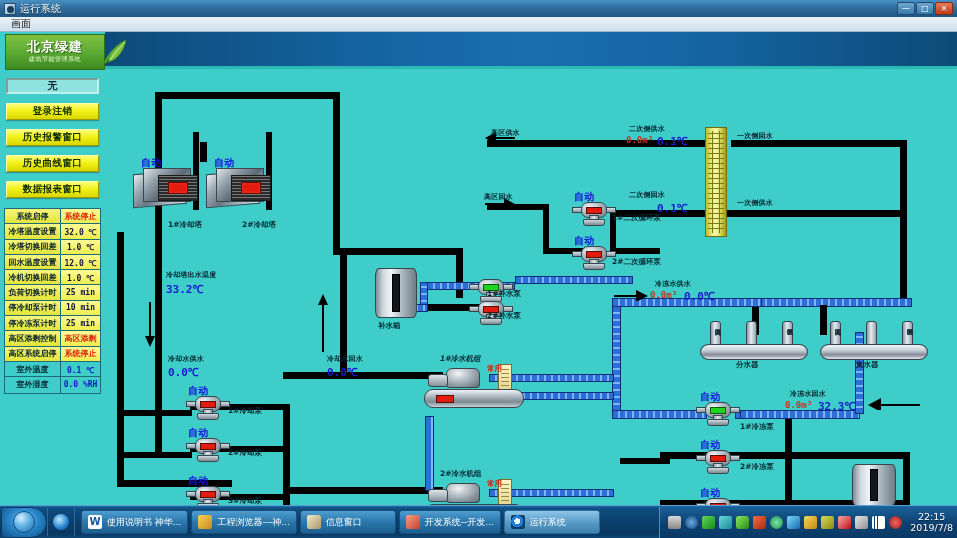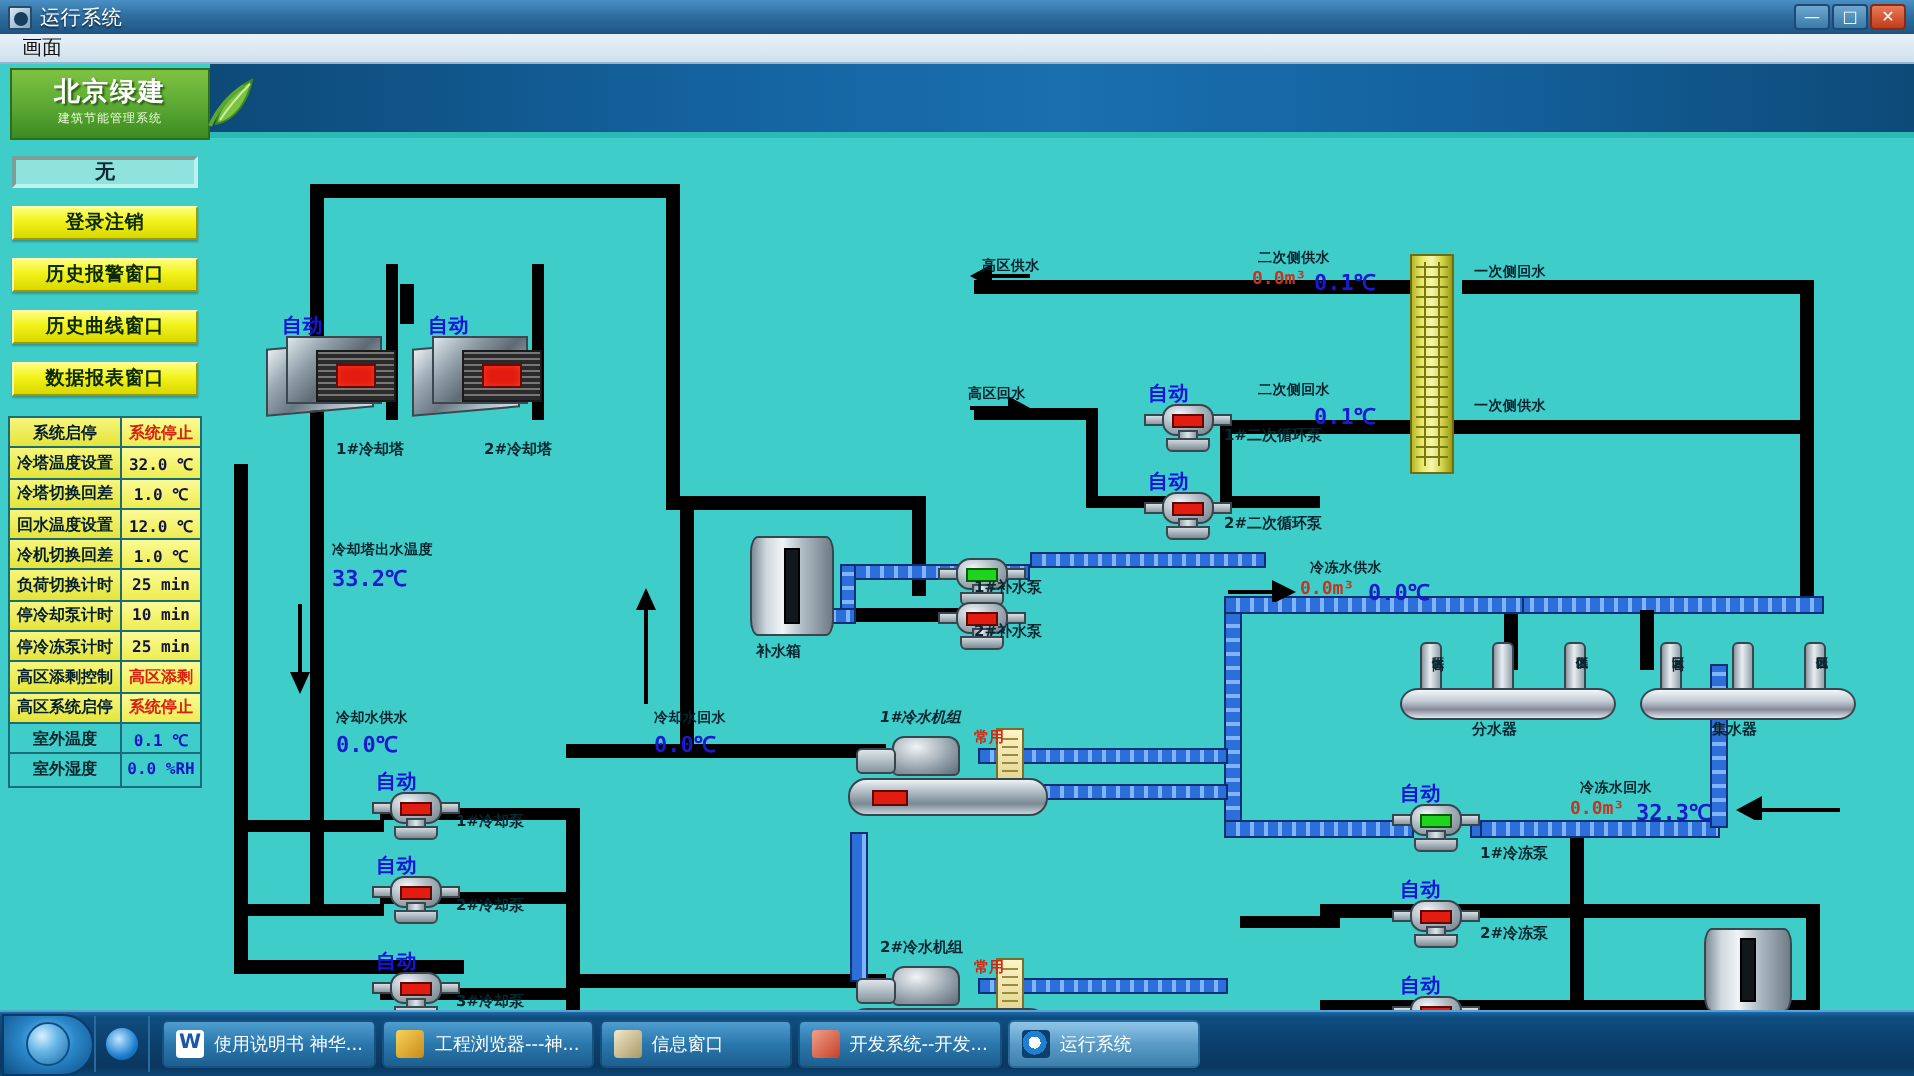--- a/index.html
+++ b/index.html
@@ -729,13 +729,33 @@
     <div class="task">
       <div class="ticon" style="background:linear-gradient(135deg,#f0a088,#c8402a);"></div>
       <span>开发系统--开发...</span>
     </div>
     <div class="task active">
       <div class="ticon" style="background:radial-gradient(circle at 45% 45%,#ffffff 0 3px,#1f7fd0 3px 6px,#0d3f6c 6px);"></div>
       <span>运行系统</span>
     </div>
   </div>
 
+  <div id="tray">
+    <div class="tray-i" style="background:linear-gradient(180deg,#d8d8d8,#888);"></div>
+    <div class="tray-i" style="background:radial-gradient(circle,#6aa8e0,#14467c);border-radius:50%;"></div>
+    <div class="tray-i" style="background:linear-gradient(135deg,#5ad85a,#1a8a1a);"></div>
+    <div class="tray-i" style="background:linear-gradient(135deg,#6ad8d8,#1a8a9a);"></div>
+    <div class="tray-i" style="background:linear-gradient(135deg,#8ae85a,#2a8a1a);border-radius:3px;"></div>
+    <div class="tray-i" style="background:linear-gradient(135deg,#f06a4a,#b02a10);"></div>
+    <div class="tray-i" style="background:radial-gradient(circle,#7ae8a8,#1a8a4a);border-radius:50%;"></div>
+    <div class="tray-i" style="background:linear-gradient(135deg,#7ad8f8,#1a6ab0);"></div>
+    <div class="tray-i" style="background:linear-gradient(135deg,#f8d85a,#c08a10);"></div>
+    <div class="tray-i" style="background:linear-gradient(135deg,#d8d85a,#8a8a10);"></div>
+    <div class="tray-i" style="background:linear-gradient(135deg,#f8a8a8,#c01010);"></div>
+    <div class="tray-i" style="background:linear-gradient(135deg,#e8e8e8,#909090);"></div>
+    <div class="tray-i" style="background:linear-gradient(90deg,#fff 0 2px,transparent 2px 3px,#fff 3px 5px,transparent 5px 6px,#fff 6px 9px);"></div>
+    <div class="tray-i" style="background:radial-gradient(circle,#f06a6a,#a01010);border-radius:50%;"></div>
+    <div id="clock">
+      <div>22:15</div>
+      <div>2019/7/8</div>
+    </div>
+  </div>
 </div>
 
 </body></html>

